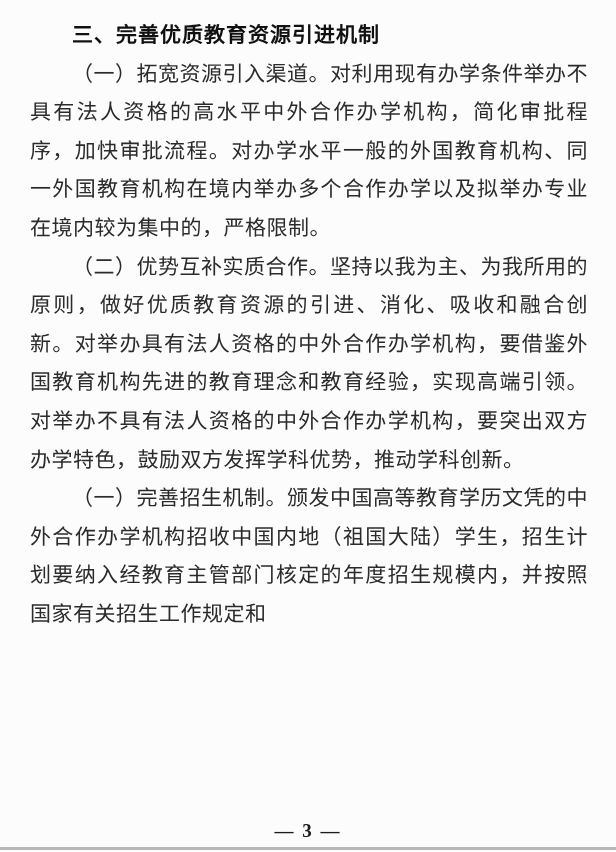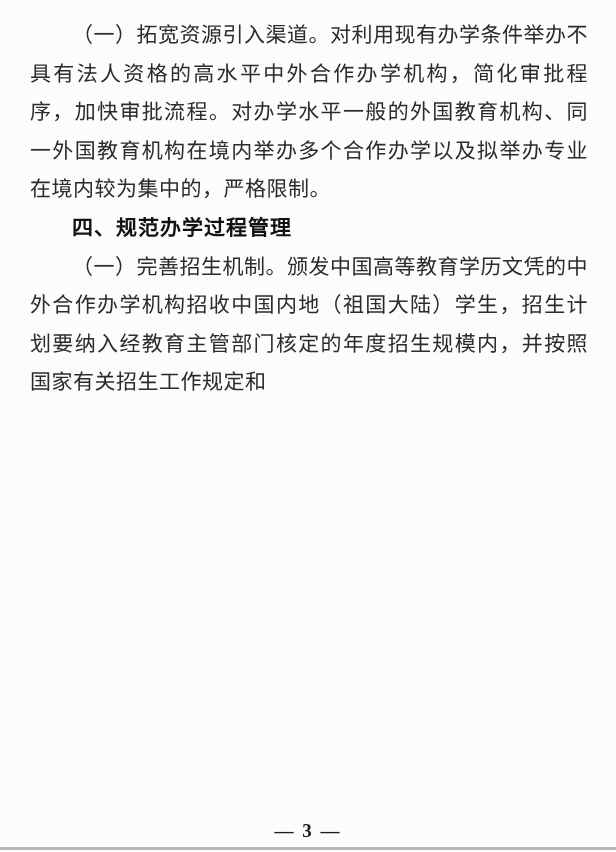--- a/index.html
+++ b/index.html
@@ -70,22 +70,23 @@
     bottom: 2px;
     height: 3px;
     background: #b8b8b8;
   }
 </style>
 </head>
 <body>
 
 <div class="page">
   <div class="content">
+    <p class="heading">三、完善优质教育资源引进机制</p>
     <p class="body">（一）拓宽资源引入渠道。对利用现有办学条件举办不具有法人资格的高水平中外合作办学机构，简化审批程序，加快审批流程。对办学水平一般的外国教育机构、同一外国教育机构在境内举办多个合作办学以及拟举办专业在境内较为集中的，严格限制。</p>
-    <p class="heading">四、规范办学过程管理</p>
+    <p class="body">（二）优势互补实质合作。坚持以我为主、为我所用的原则，做好优质教育资源的引进、消化、吸收和融合创新。对举办具有法人资格的中外合作办学机构，要借鉴外国教育机构先进的教育理念和教育经验，实现高端引领。对举办不具有法人资格的中外合作办学机构，要突出双方办学特色，鼓励双方发挥学科优势，推动学科创新。</p>
     <p class="body">（一）完善招生机制。颁发中国高等教育学历文凭的中外合作办学机构招收中国内地（祖国大陆）学生，招生计划要纳入经教育主管部门核定的年度招生规模内，并按照国家有关招生工作规定和</p>
   </div>
 
   <div class="footer">
     <span class="page-number">— 3 —</span>
   </div>
 
   <div class="scan-edge"></div>
 </div>
 

